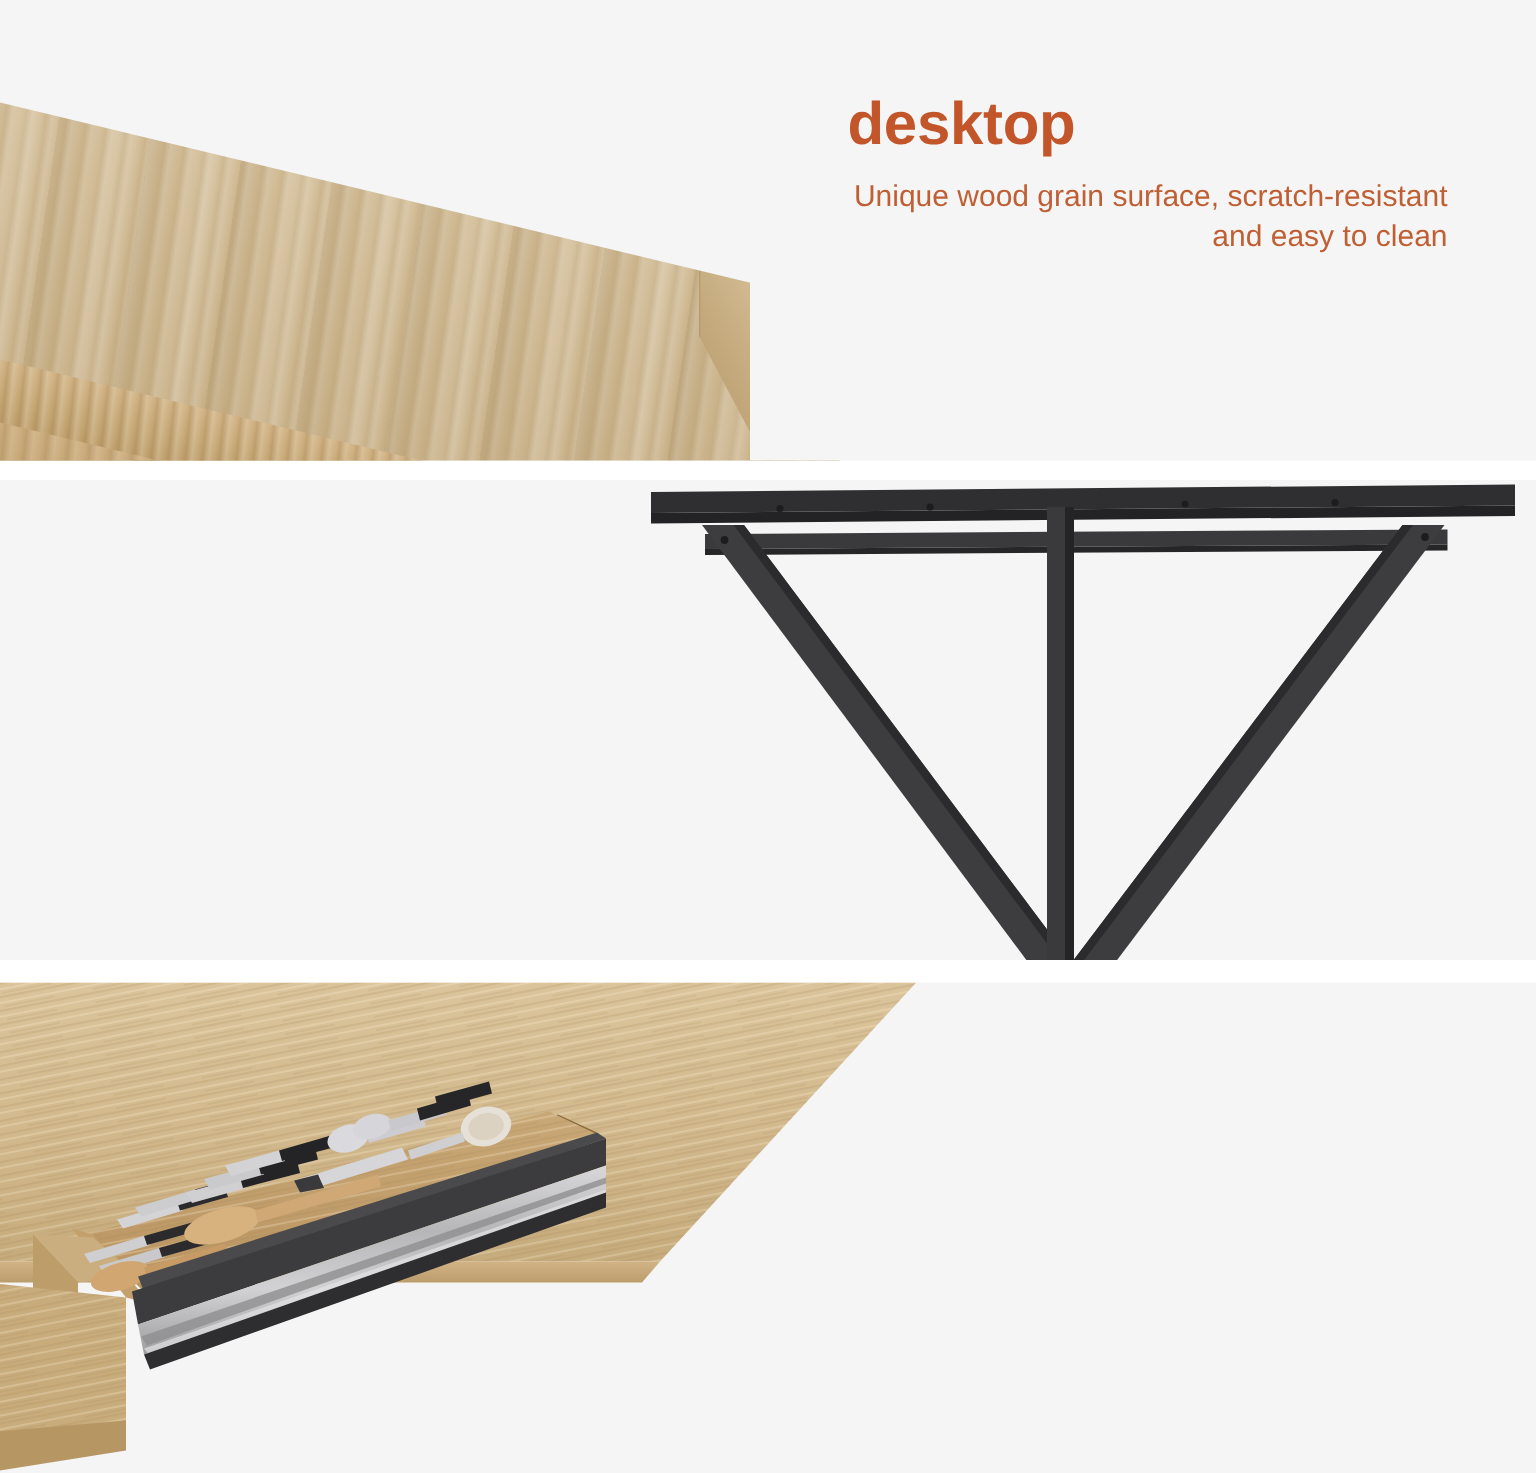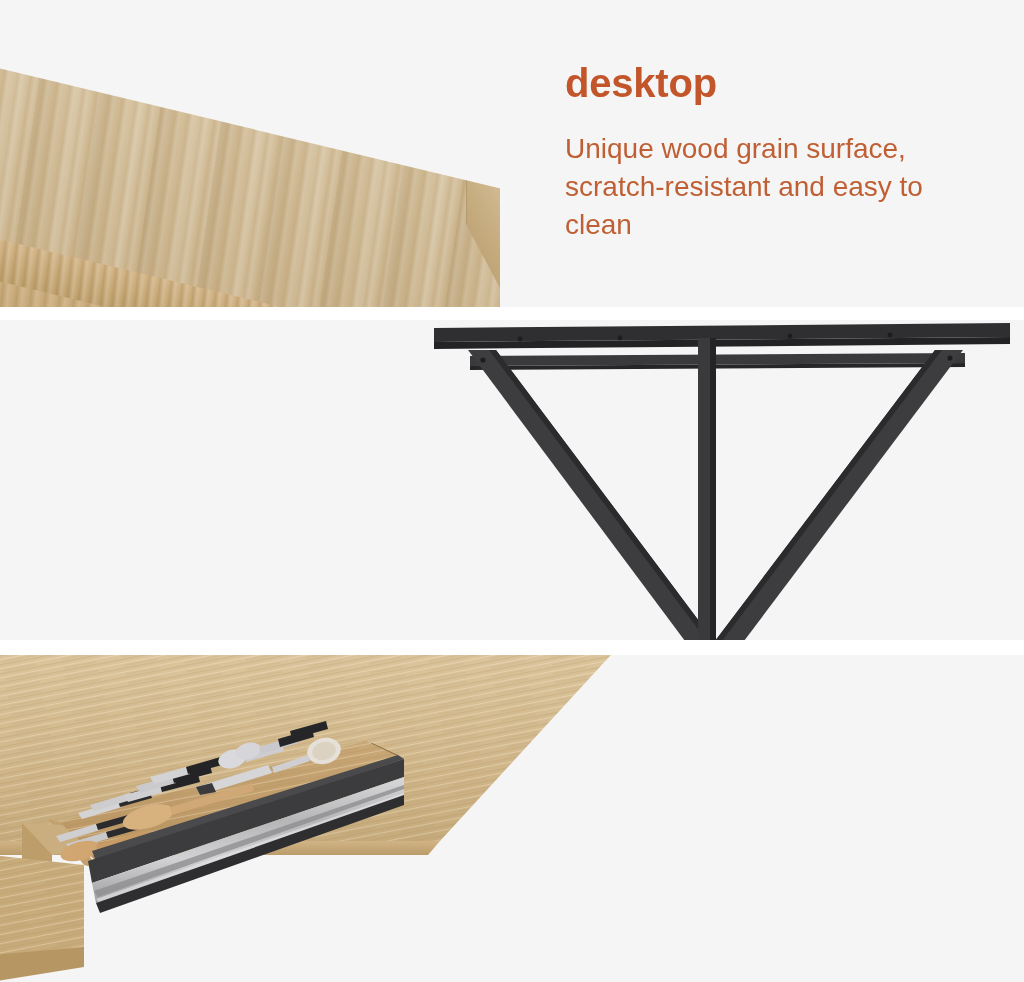--- a/index.html
+++ b/index.html
@@ -44,22 +44,22 @@
     white-space: nowrap;
   }
 
   .caption-body {
     color: #bf5f33;
     font-weight: 400;
     line-height: 1.36;
   }
 
   #caption-desktop        { left: 565px; top: 62px; width: 400px; }
-  #caption-desktop .caption-heading { font-size: 40px; margin-bottom: 26px; }
-  #caption-desktop .caption-body    { font-size: 28px; }
+  #caption-desktop .caption-heading { font-size: 40px; margin-bottom: 14px; }
+  #caption-desktop .caption-body    { font-size: 20px; text-align: right; }
 
   
   .stage { position: absolute; inset: 0; }
 
   
   #desktop-top-face {
     position: absolute;
     left: -140px;
     top: 18px;
     width: 700px;

